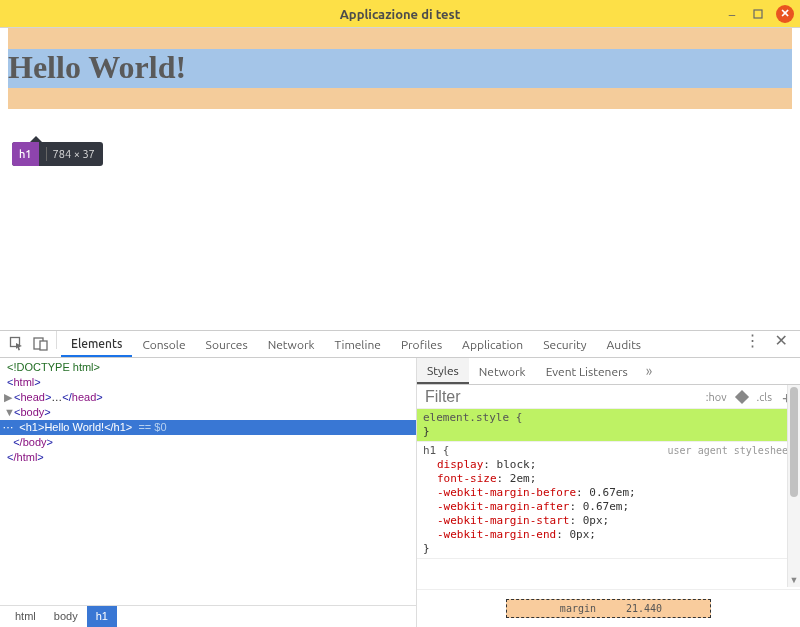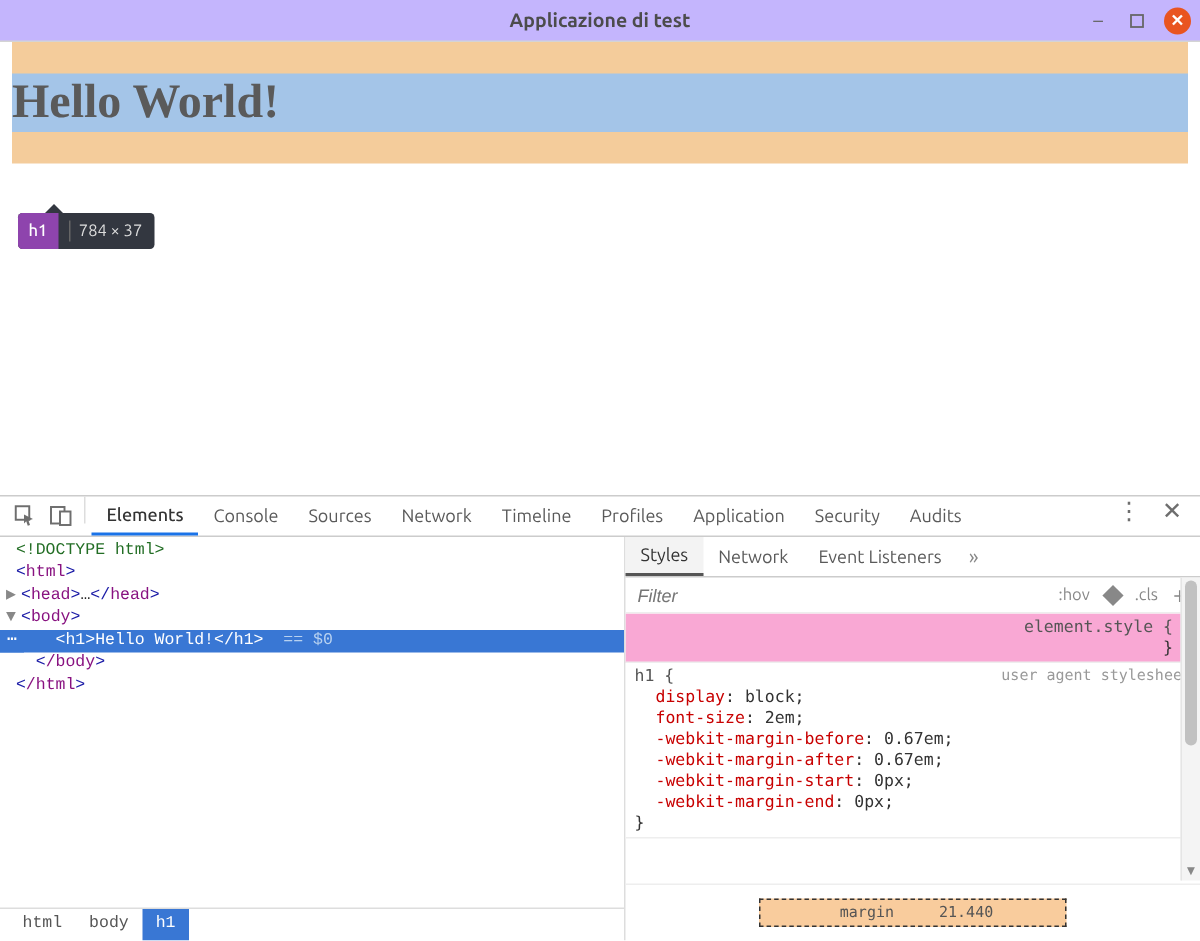--- a/index.html
+++ b/index.html
@@ -1,19 +1,19 @@
 <!DOCTYPE html>
 <html><head>
 <meta charset="utf-8">
 <style>
 * { box-sizing: border-box; margin: 0; padding: 0; }
 body { font-family: Ubuntu, "Segoe UI", Arial, sans-serif; font-size: 13px; color: #333; background: #fff; width: 800px; height: 627px; overflow: hidden; position: relative; }
 
 
-.titlebar { height: 28px; background: #c4b5fd; display: flex; align-items: center; border-bottom: 1px solid #d4d4d4; position: relative; }
+.titlebar { height: 28px; background: #fde047; display: flex; align-items: center; border-bottom: 1px solid #d4d4d4; position: relative; }
 .titlebar .title { position: absolute; left: 0; right: 0; text-align: center; font-weight: bold; font-size: 13px; color: #4c4c4c; }
 .titlebar .win-controls { position: absolute; right: 6px; display: flex; gap: 10px; align-items: center; }
 .titlebar .ctrl { width: 16px; height: 16px; display: flex; align-items: center; justify-content: center; color: #666; font-size: 13px; cursor: default; }
 .titlebar .ctrl.close { width: 18px; height: 18px; border-radius: 50%; background: #e95420; color: #fff; font-size: 11px; font-weight: bold; }
 
 
 .page { height: 302px; background: #fff; position: relative; }
 .page .margin-zone { background: #f4cc9b; padding-top: 21px; padding-bottom: 21px; margin: 0 8px; }
 .page h1 { background: #a4c5e8; color: #5a5a5a; font-family: Georgia, "Times New Roman", serif; font-size: 32px; font-weight: bold; padding: 0 0 2px 0; }
 .tooltip { position: absolute; left: 12px; top: 114px; display: flex; align-items: center; }
@@ -27,21 +27,21 @@
 .devtools { height: 297px; border-top: 1px solid #ccc; display: flex; flex-direction: column; background: #fff; }
 .dt-tabs { height: 27px; border-bottom: 1px solid #ccc; display: flex; align-items: flex-start; padding: 0 4px; font-size: 12px; color: #5a5a5a; }
 .dt-tabs .iconbtn { width: 24px; height: 24px; display: flex; align-items: center; justify-content: center; color: #6e6e6e; }
 .dt-tabs .tab { padding: 0 10px; height: 26px; display: flex; align-items: center; cursor: default; }
 .dt-tabs .tab.active { color: #333; border-bottom: 2px solid #1a73e8; font-weight: 500; }
 .dt-tabs .spacer { flex: 1; }
 .dt-tabs .dots { font-size: 16px; padding: 0 6px; color: #6e6e6e; }
 .dt-tabs .close { font-size: 16px; padding: 0 8px; color: #6e6e6e; }
 
 .dt-body { flex: 1; display: flex; min-height: 0; }
-.dom-panel { flex: 1; display: flex; flex-direction: column; font-family: Liberation Mono, monospace; font-size: 11px; line-height: 15px; color: #222; overflow: hidden; }
+.dom-panel { flex: 1; display: flex; flex-direction: column; font-family: Liberation Sans, sans-serif; font-size: 11px; line-height: 15px; color: #222; overflow: hidden; }
 .dom-tree { flex: 1; padding: 2px 0; }
 .dom-tree .line { white-space: pre; padding: 0 0 0 4px; }
 .dom-tree .sel { background: #3977d4; color: #fff; }
 .dom-tree .sel .t, .dom-tree .sel .a, .dom-tree .sel .p { color: #fff; }
 .dom-tree .dots3 { position: absolute; left: 0; background: #3977d4; color: #fff; width: 16px; text-align: center; }
 .t { color: #881280; } 
 .p { color: #1a1aa6; }
 .cm { color: #236e25; }
 .ghost { color: #b7d1f0; }
 .tri { color: #888; display: inline-block; width: 10px; }
@@ -49,28 +49,28 @@
 .crumbs { height: 22px; border-top: 1px solid #ddd; display: flex; align-items: center; font-size: 11px; padding: 0 6px; gap: 0; }
 .crumbs .crumb { padding: 0 9px; height: 22px; display: flex; align-items: center; color: #555; }
 .crumbs .crumb.active { background: #3977d4; color: #fff; }
 
 .styles-panel { width: 384px; border-left: 1px solid #ddd; display: flex; flex-direction: column; font-size: 11px; position: relative; }
 .styles-tabs { height: 27px; border-bottom: 1px solid #ccc; display: flex; align-items: center; }
 .styles-tabs .stab { padding: 0 10px; height: 26px; display: flex; align-items: center; color: #5a5a5a; font-size: 12px; }
 .styles-tabs .stab.active { border-bottom: 2px solid #555; color: #333; background: #f3f3f3; }
 .styles-tabs .more { padding: 0 8px; color: #888; font-size: 14px; }
 .filter-row { height: 24px; border-bottom: 1px solid #eee; display: flex; align-items: center; padding: 0 4px; }
-.filter-row input { border: none; outline: none; font-size: 12px; color: #999; flex: 1; font-style: italic; padding-left: 4px; }
+.filter-row input { border: none; outline: none; font-size: 16px; color: #999; flex: 1; padding-left: 4px; }
 .filter-row .fbtn { padding: 0 5px; color: #888; font-size: 11px; }
 .filter-row .diamond { transform: rotate(45deg); width: 10px; height: 10px; background: #888; margin: 0 5px; }
 .filter-row .plus { font-size: 16px; padding: 0 5px; color: #888; }
 
 .rules { flex: 1; font-family: Menlo, Consolas, monospace; font-size: 11px; line-height: 14px; overflow: hidden; }
 .rule-block { padding: 2px 18px 2px 6px; border-bottom: 1px solid #eee; position: relative; }
-.rule-block.es { background: #f9a8d4; text-align: right; }
+.rule-block.es { background: #bef264; }
 .rule-block.ua { background: #fff; }
 .sel-txt { color: #555; }
 .ua-label { position: absolute; right: 6px; top: 2px; color: #999; font-size: 10px; }
 .prop { padding-left: 14px; }
 .pn { color: #c80000; }
 .pv { color: #333; }
 .scrollbar-v { position: absolute; right: 0; top: 27px; bottom: 40px; width: 13px; background: #f4f4f4; border-left: 1px solid #e5e5e5; }
 .scrollbar-v .thumb { position: absolute; left: 2px; right: 2px; top: 2px; height: 110px; background: #c1c1c1; border-radius: 4px; }
 .scrollbar-v .arrow-dn { position: absolute; bottom: 2px; left: 0; right: 0; text-align: center; color: #888; font-size: 9px; }
 

